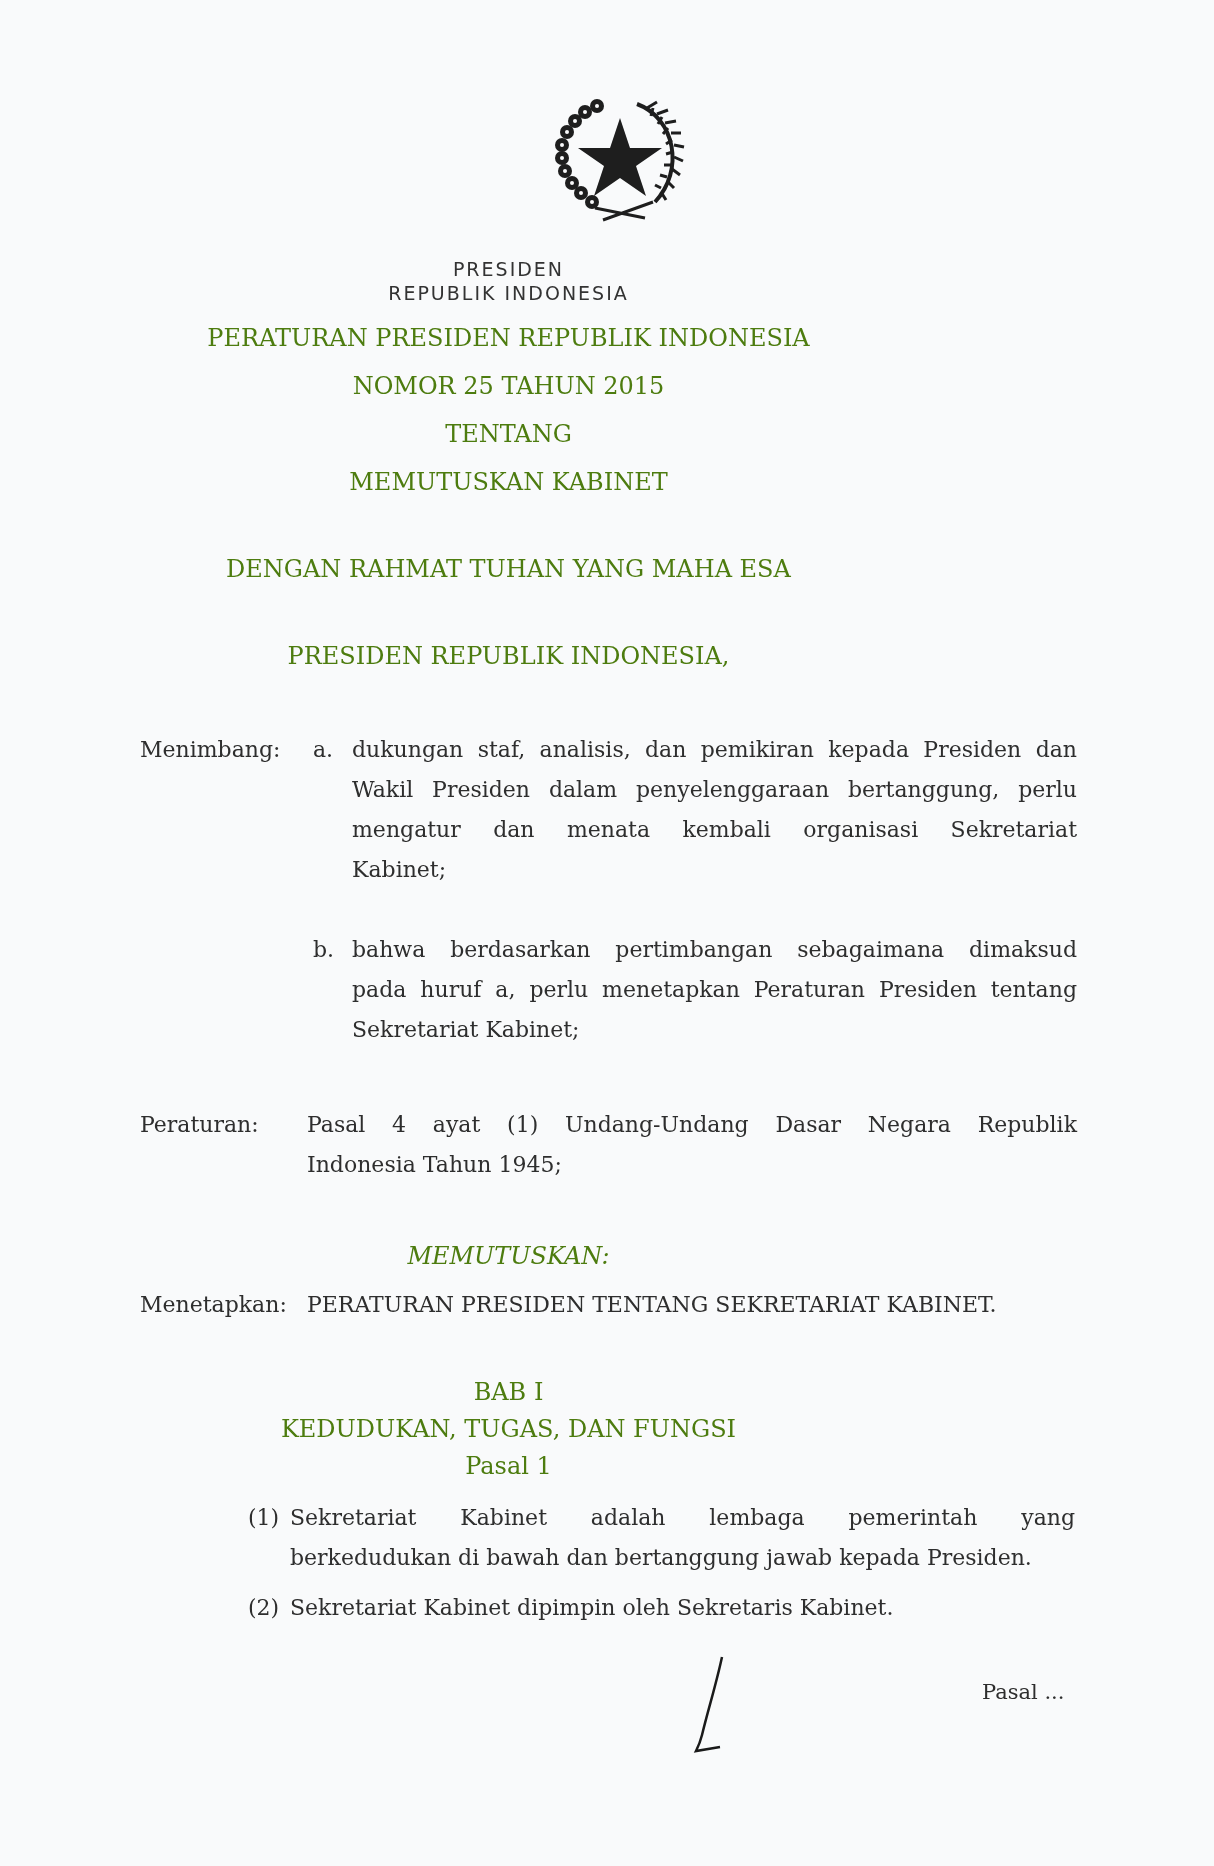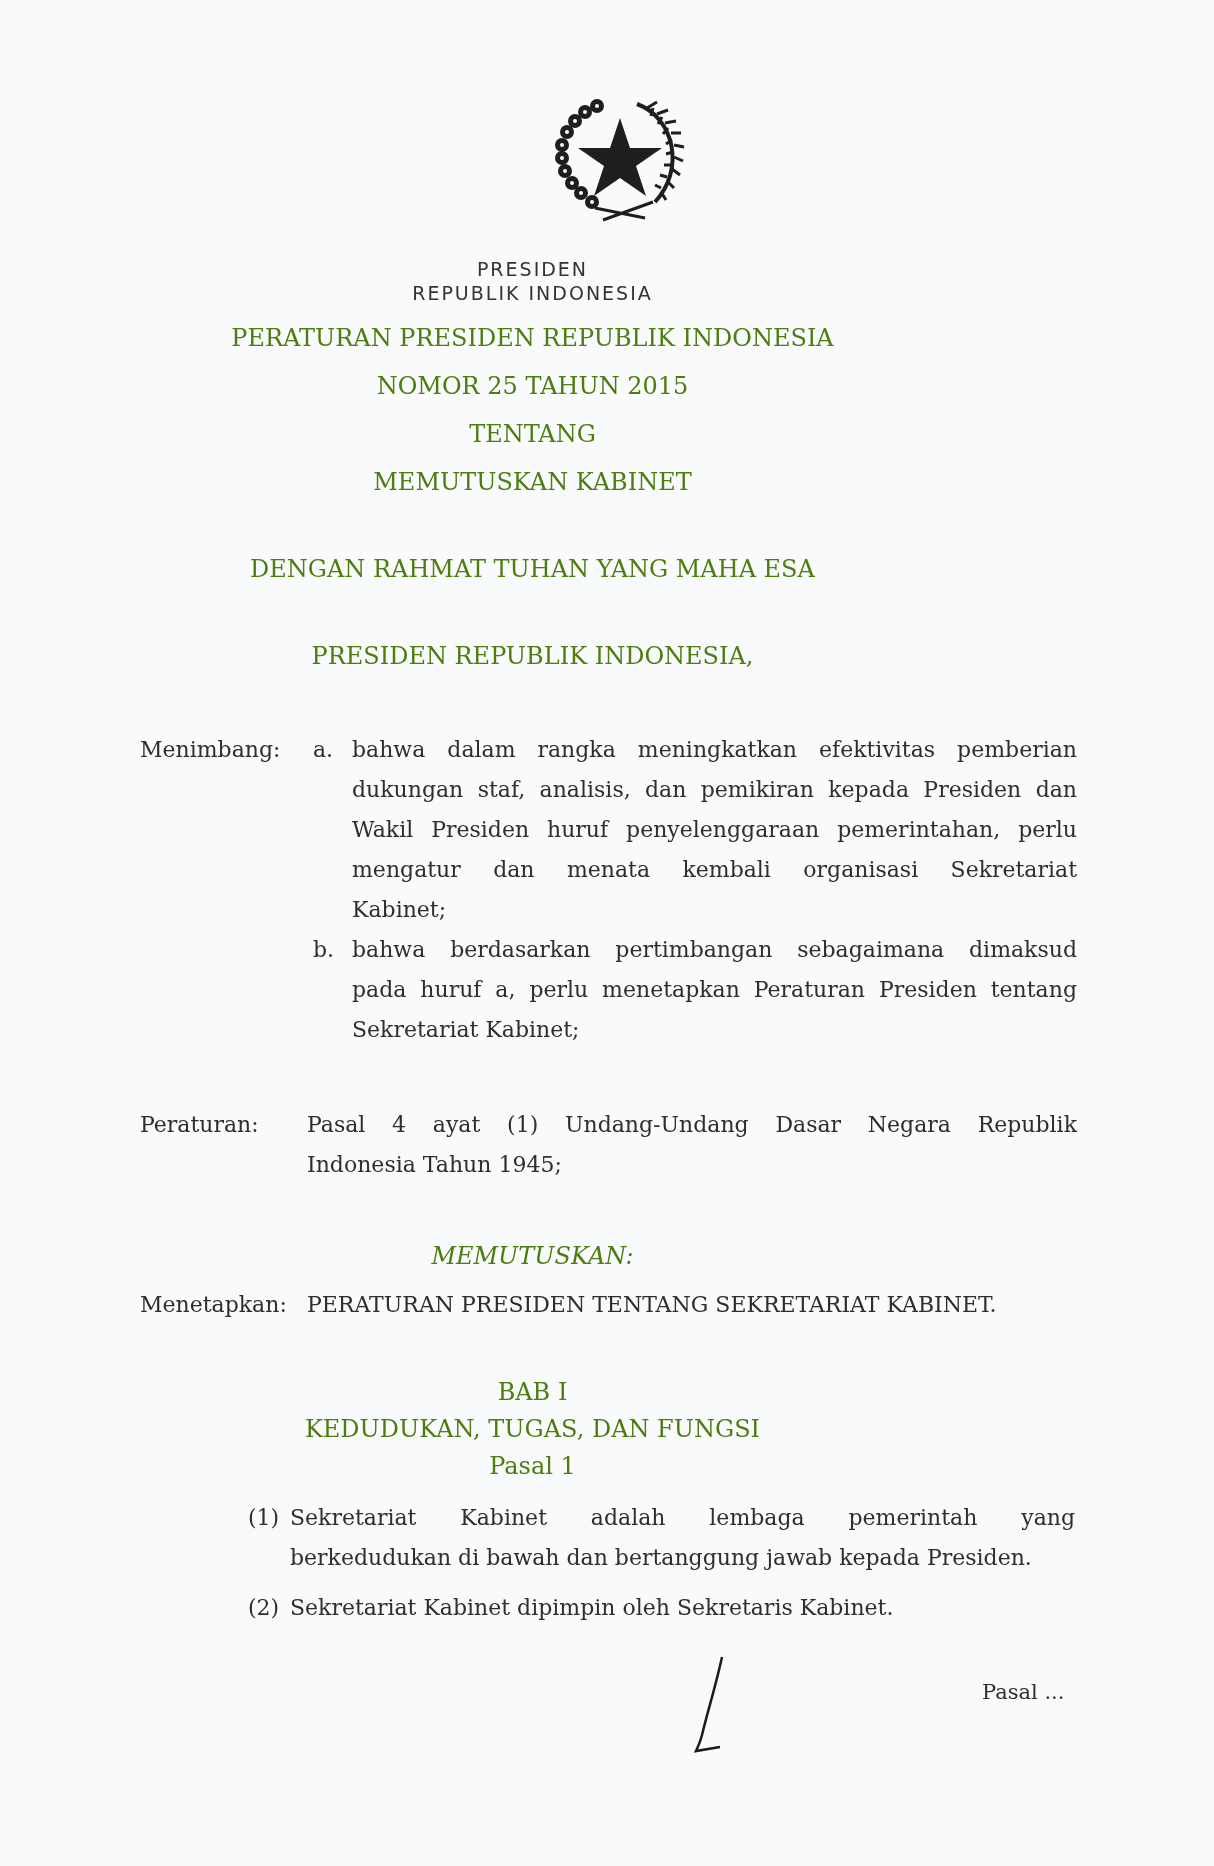--- a/index.html
+++ b/index.html
@@ -3,21 +3,21 @@
 <meta charset="utf-8">
 <style>
   html, body { margin: 0; padding: 0; }
   body {
     width: 1214px; height: 1866px; background: #f9fafb;
     position: relative; overflow: hidden;
     font-family: "DejaVu Serif", "Liberation Serif", serif;
     color: #2b2b2b;
   }
   .abs { position: absolute; }
-  .center { left: 0; width: 1017px; text-align: center; margin-left: 24px; }
+  .center { left: 0; width: 1017px; text-align: center; }
   .emblem { left: 535px; top: 90px; width: 170px; height: 140px; }
   .small-caps-head {
     font-family: "DejaVu Sans", "Liberation Sans", sans-serif;
     font-size: 19px; letter-spacing: 2px; color: #333;
   }
   .title { font-size: 24px; color: #4d7c0f; }
   .body-text { font-size: 22px; line-height: 40px; color: #2e2e2e; }
   .justify { text-align: justify; text-align-last: justify; }
   .label { left: 140px; font-size: 22px; color: #2e2e2e; }
   .marker { font-size: 22px; color: #2e2e2e; }
@@ -86,23 +86,22 @@
 <div class="abs center title" style="top:372px;">NOMOR 25 TAHUN 2015</div>
 <div class="abs center title" style="top:420px;">TENTANG</div>
 <div class="abs center title" style="top:468px;">MEMUTUSKAN KABINET</div>
 
 <div class="abs center title" style="top:555px;">DENGAN RAHMAT TUHAN YANG MAHA ESA</div>
 <div class="abs center title" style="top:642px;">PRESIDEN REPUBLIK INDONESIA,</div>
 
 <div class="abs label" style="top:737px;">Menimbang:</div>
 <div class="abs marker" style="left:313px; top:737px;">a.</div>
 <div class="abs body-text" style="left:352px; top:730px; width:725px;">
-  <div class="justify">bahwa dalam rangka meningkatkan efektivitas pemberian</div>
   <div class="justify">dukungan staf, analisis, dan pemikiran kepada Presiden dan</div>
-  <div class="justify">Wakil Presiden huruf penyelenggaraan pemerintahan, perlu</div>
+  <div class="justify">Wakil Presiden dalam penyelenggaraan bertanggung, perlu</div>
   <div class="justify">mengatur dan menata kembali organisasi Sekretariat</div>
   <div>Kabinet;</div>
 </div>
 <div class="abs marker" style="left:313px; top:937px;">b.</div>
 <div class="abs body-text" style="left:352px; top:930px; width:725px;">
   <div class="justify">bahwa berdasarkan pertimbangan sebagaimana dimaksud</div>
   <div class="justify">pada huruf a, perlu menetapkan Peraturan Presiden tentang</div>
   <div>Sekretariat Kabinet;</div>
 </div>
 

